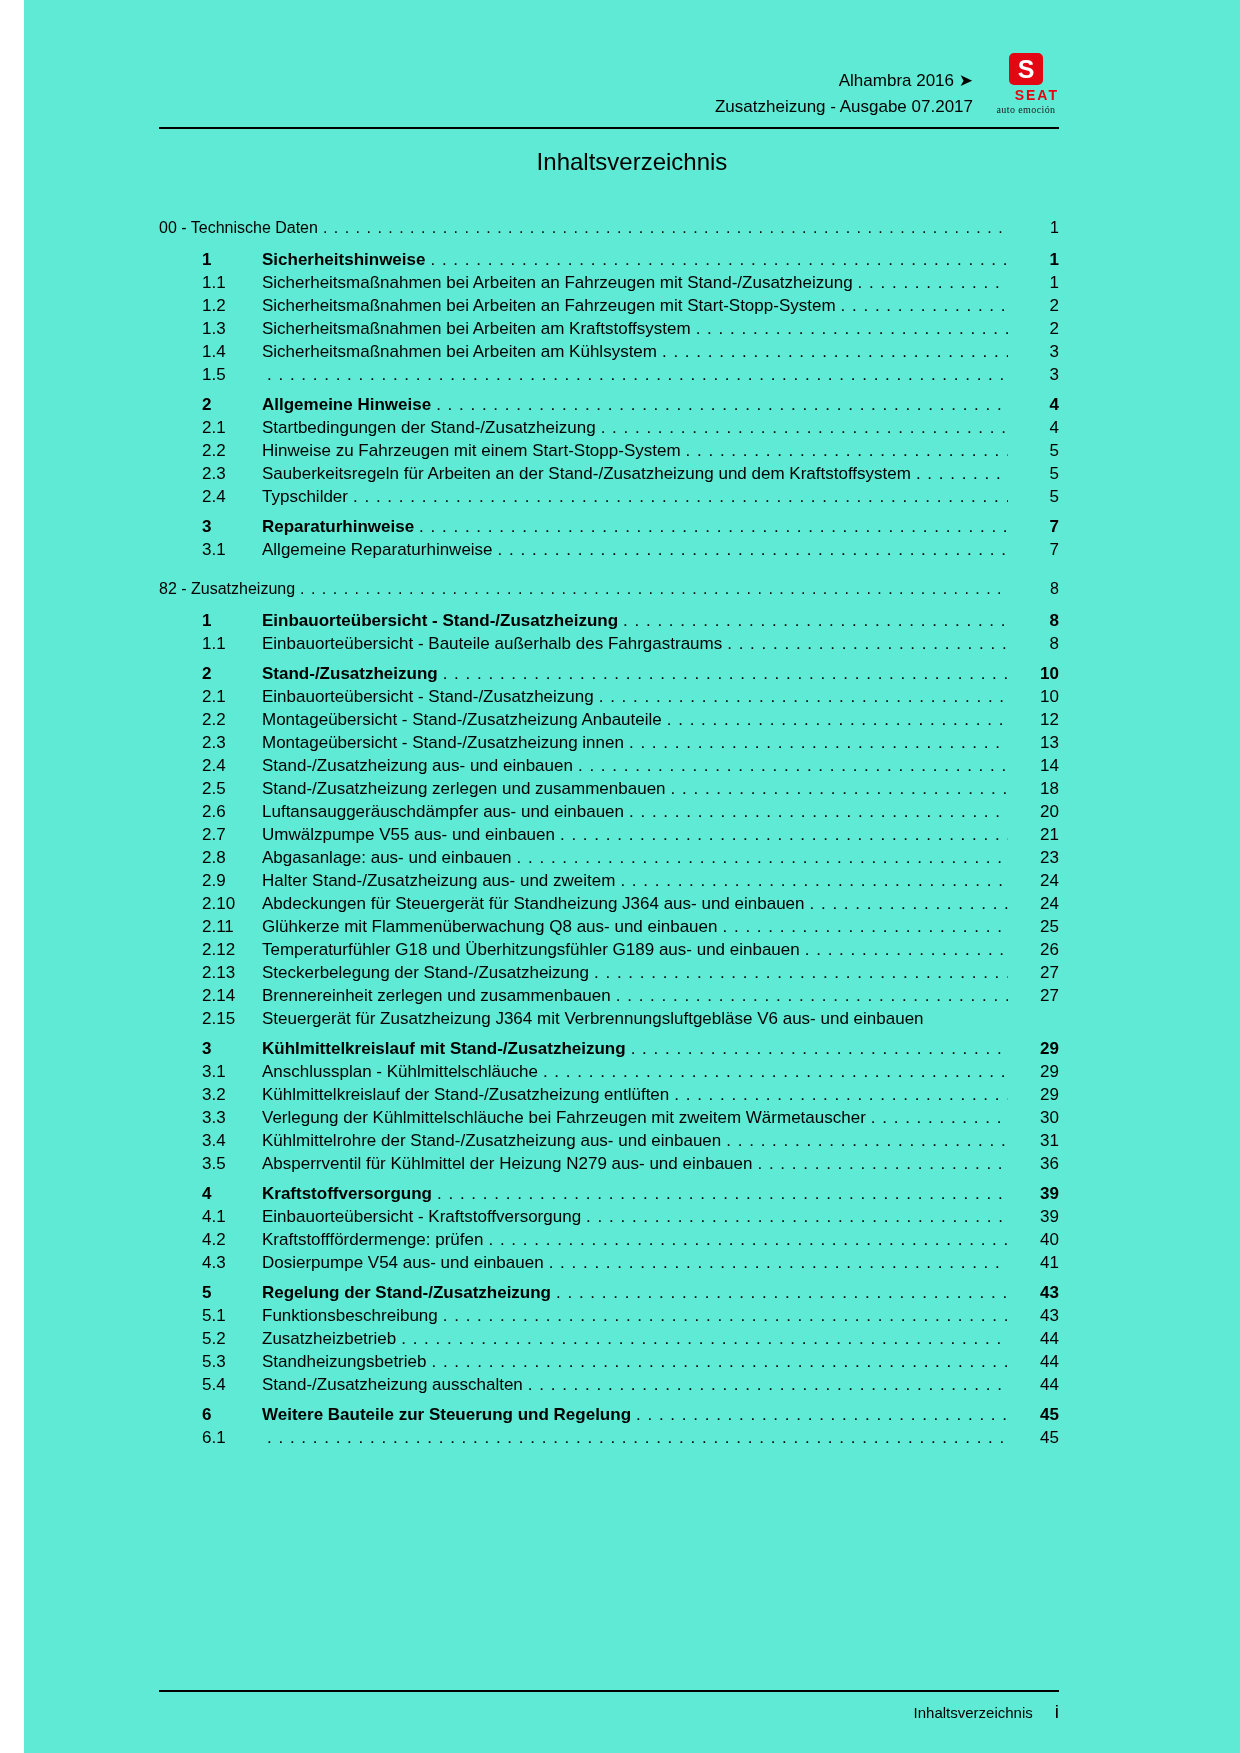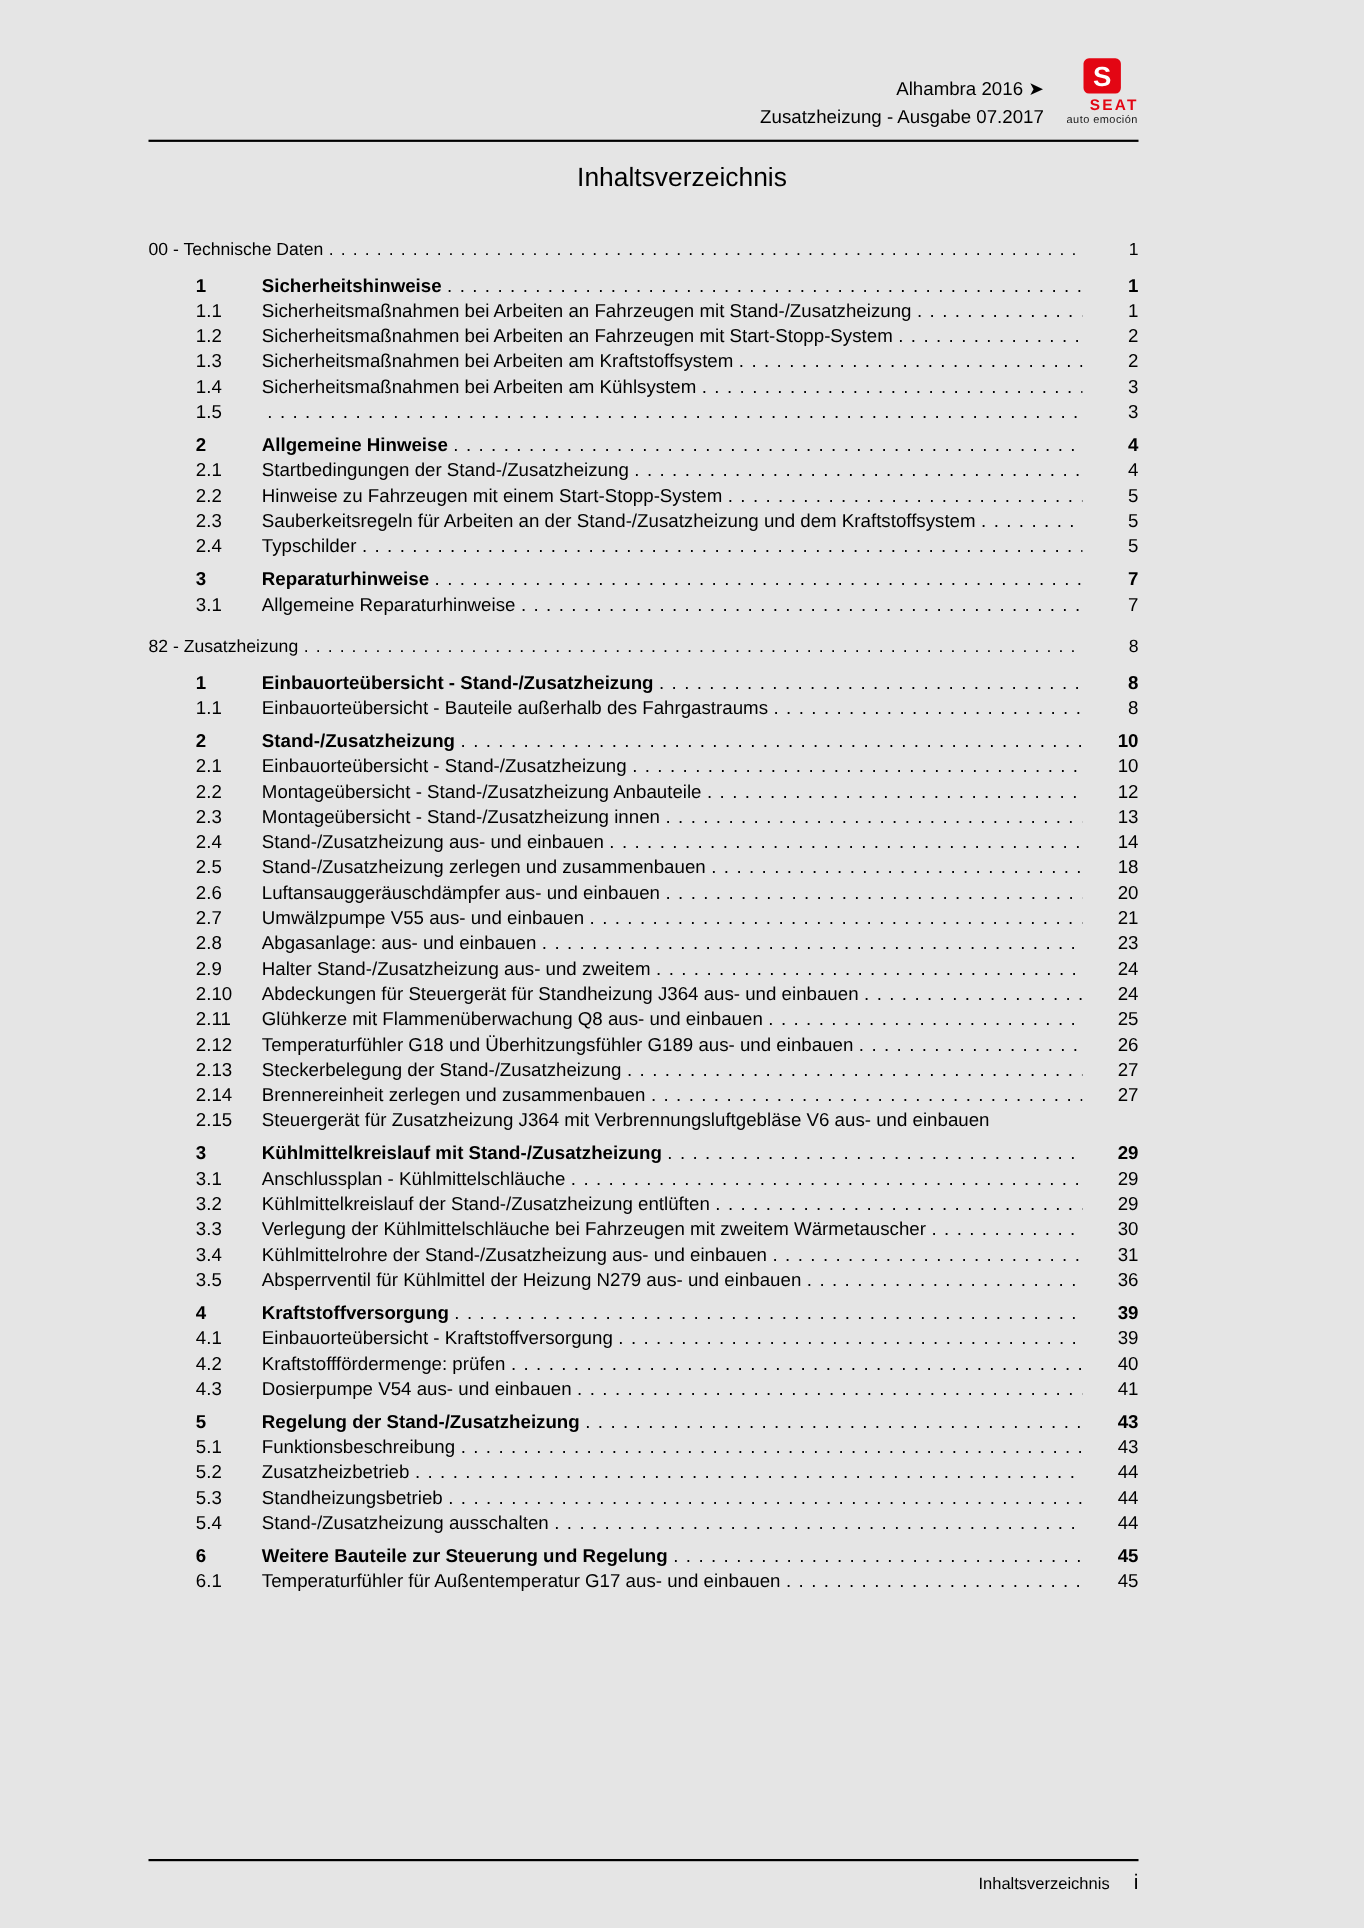--- a/index.html
+++ b/index.html
@@ -3,32 +3,32 @@
 <meta charset="utf-8">
 <style>
   * { margin:0; padding:0; box-sizing:border-box; }
   html,body { background:#ffffff; }
   body {
     width:1240px; height:1753px;
     font-family:"Liberation Sans", sans-serif;
     color:#000;
     position:relative;
   }
-  .page { position:absolute; inset:0; background:#e5e5e5; overflow:hidden; }
+  .page { position:absolute; inset:0; background:#5eead4; overflow:hidden;margin-left:24px; }
 
   
   .header-band {
     position:absolute; top:52px; left:135px; width:900px;
     display:flex; justify-content:flex-end; align-items:flex-start; gap:20px;
   }
   .header-text { text-align:right; font-size:17px; line-height:26px; padding-top:16px; }
   .brand { width:66px; text-align:center; }
   .brand-s { display:block; margin:0 auto 1px auto; }
   .brand-name { font-size:14px; font-weight:bold; letter-spacing:2px; }
-  .brand-tagline { font-size:10px; color:#1a1a1a; letter-spacing:0.4px; margin-top:1px; white-space:nowrap; }
+  .brand-tagline { font-size:10px; color:#1a1a1a; letter-spacing:0.4px; margin-top:1px; white-space:nowrap;font-family:Liberation Serif, serif; }
 
   .rule-top { position:absolute; top:127px; left:135px; width:900px; height:2px; background:#000; }
 
   
   .page-title { position:absolute; top:148px; left:0; width:100%; text-align:center; font-size:24px; font-weight:400; }
 
   
   .toc { position:absolute; top:214px; left:135px; width:900px; }
   .toc-row { display:flex; line-height:23px; font-size:17px; }
   .toc-row.chapter { font-size:16px; line-height:27px; margin-top:14px; }
@@ -364,21 +364,20 @@
         <span class="page-num">44</span>
       </div>
       <div class="toc-row entry bold">
         <span class="num">6</span>
         <span class="title">Weitere Bauteile zur Steuerung und Regelung</span>
         <span class="dots"></span>
         <span class="page-num">45</span>
       </div>
       <div class="toc-row entry">
         <span class="num">6.1</span>
-        <span class="title">Temperaturfühler für Außentemperatur G17 aus- und einbauen</span>
         <span class="dots"></span>
         <span class="page-num">45</span>
       </div>
     </main>
 
   <div class="footer-band">
     <span class="footer-label">Inhaltsverzeichnis</span>
     <span class="footer-page">i</span>
   </div>
 

